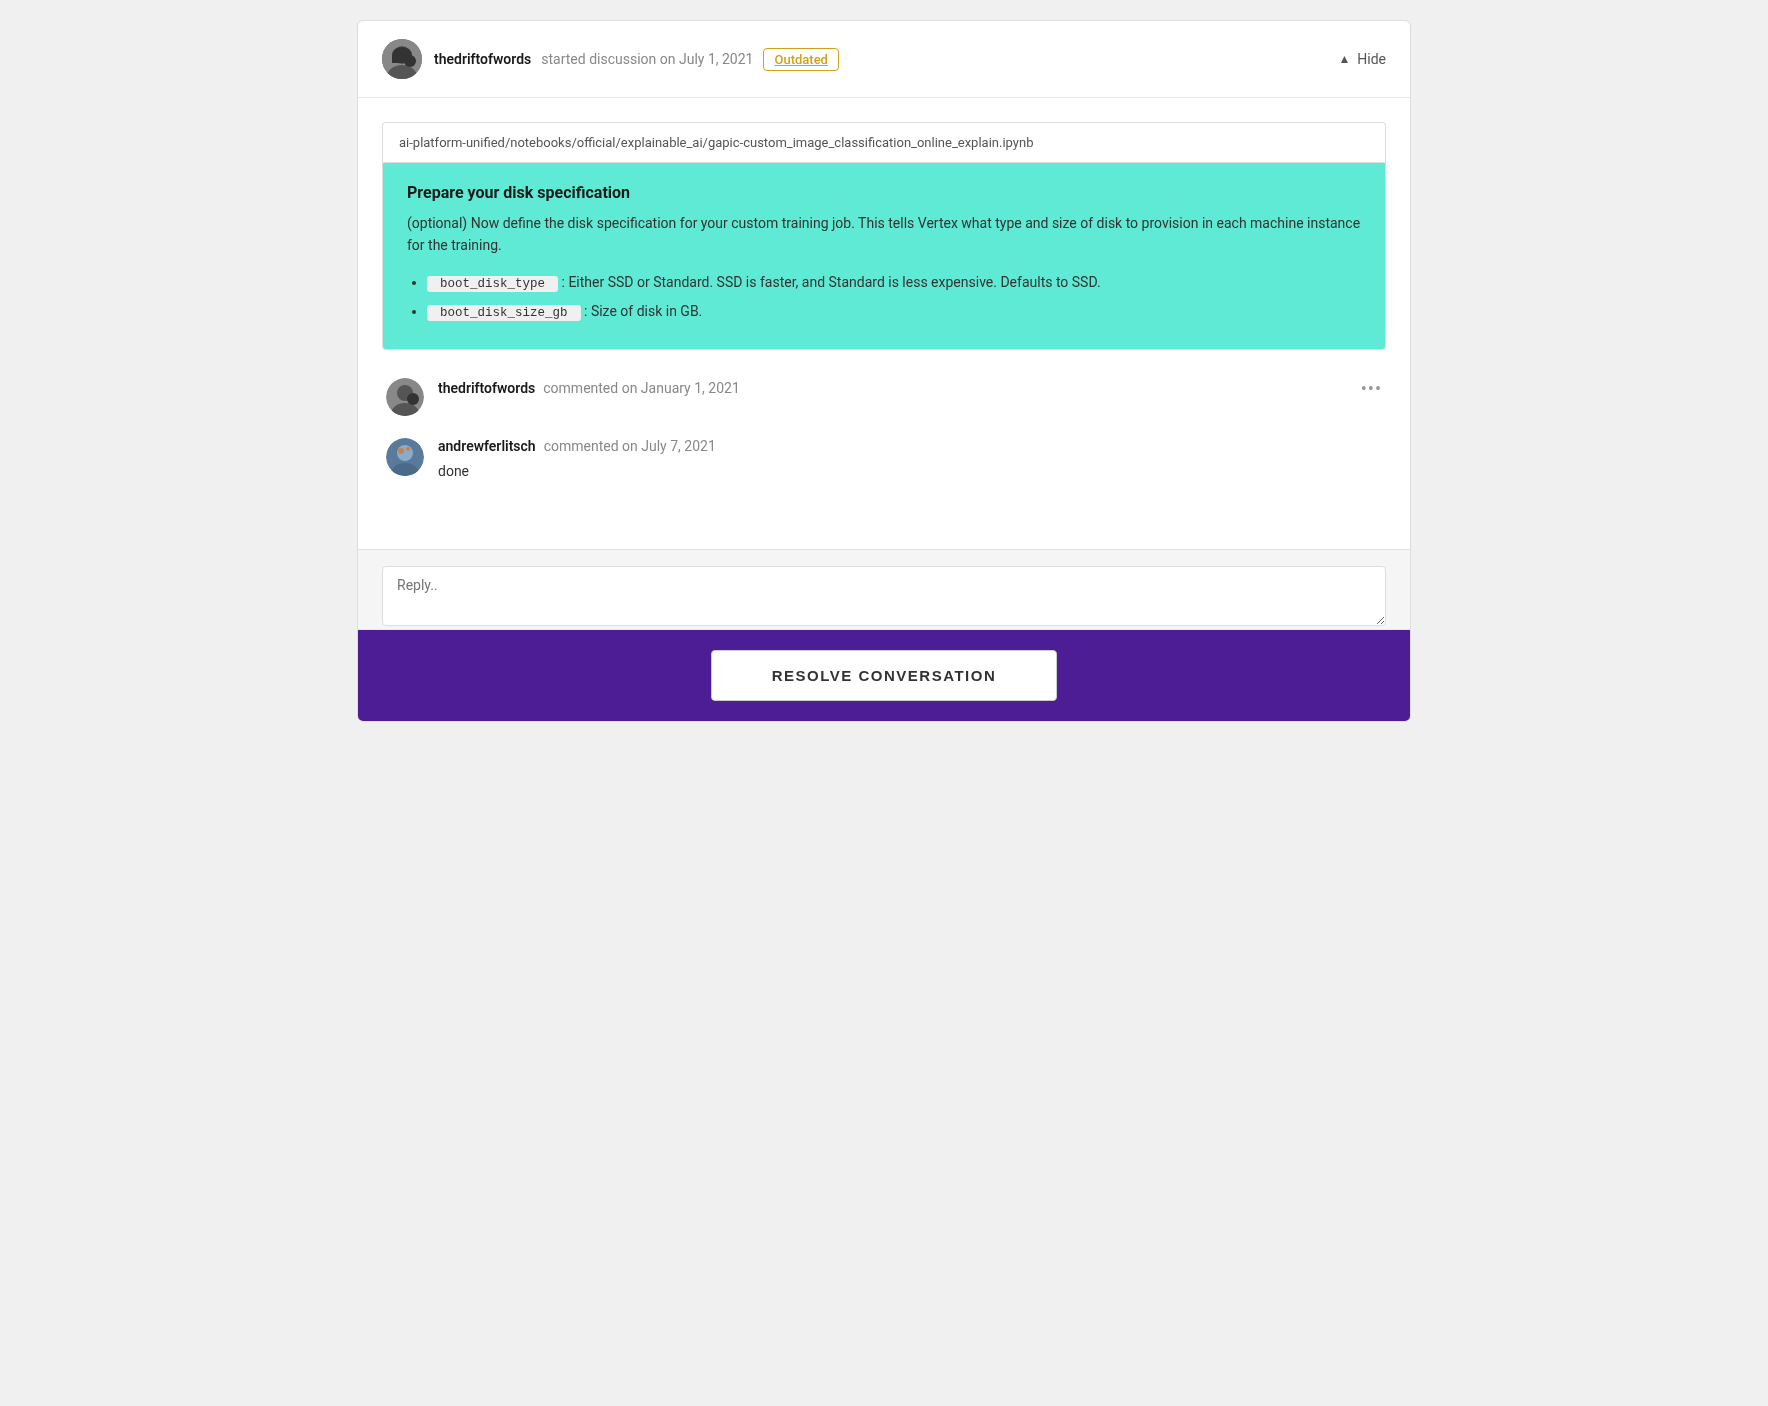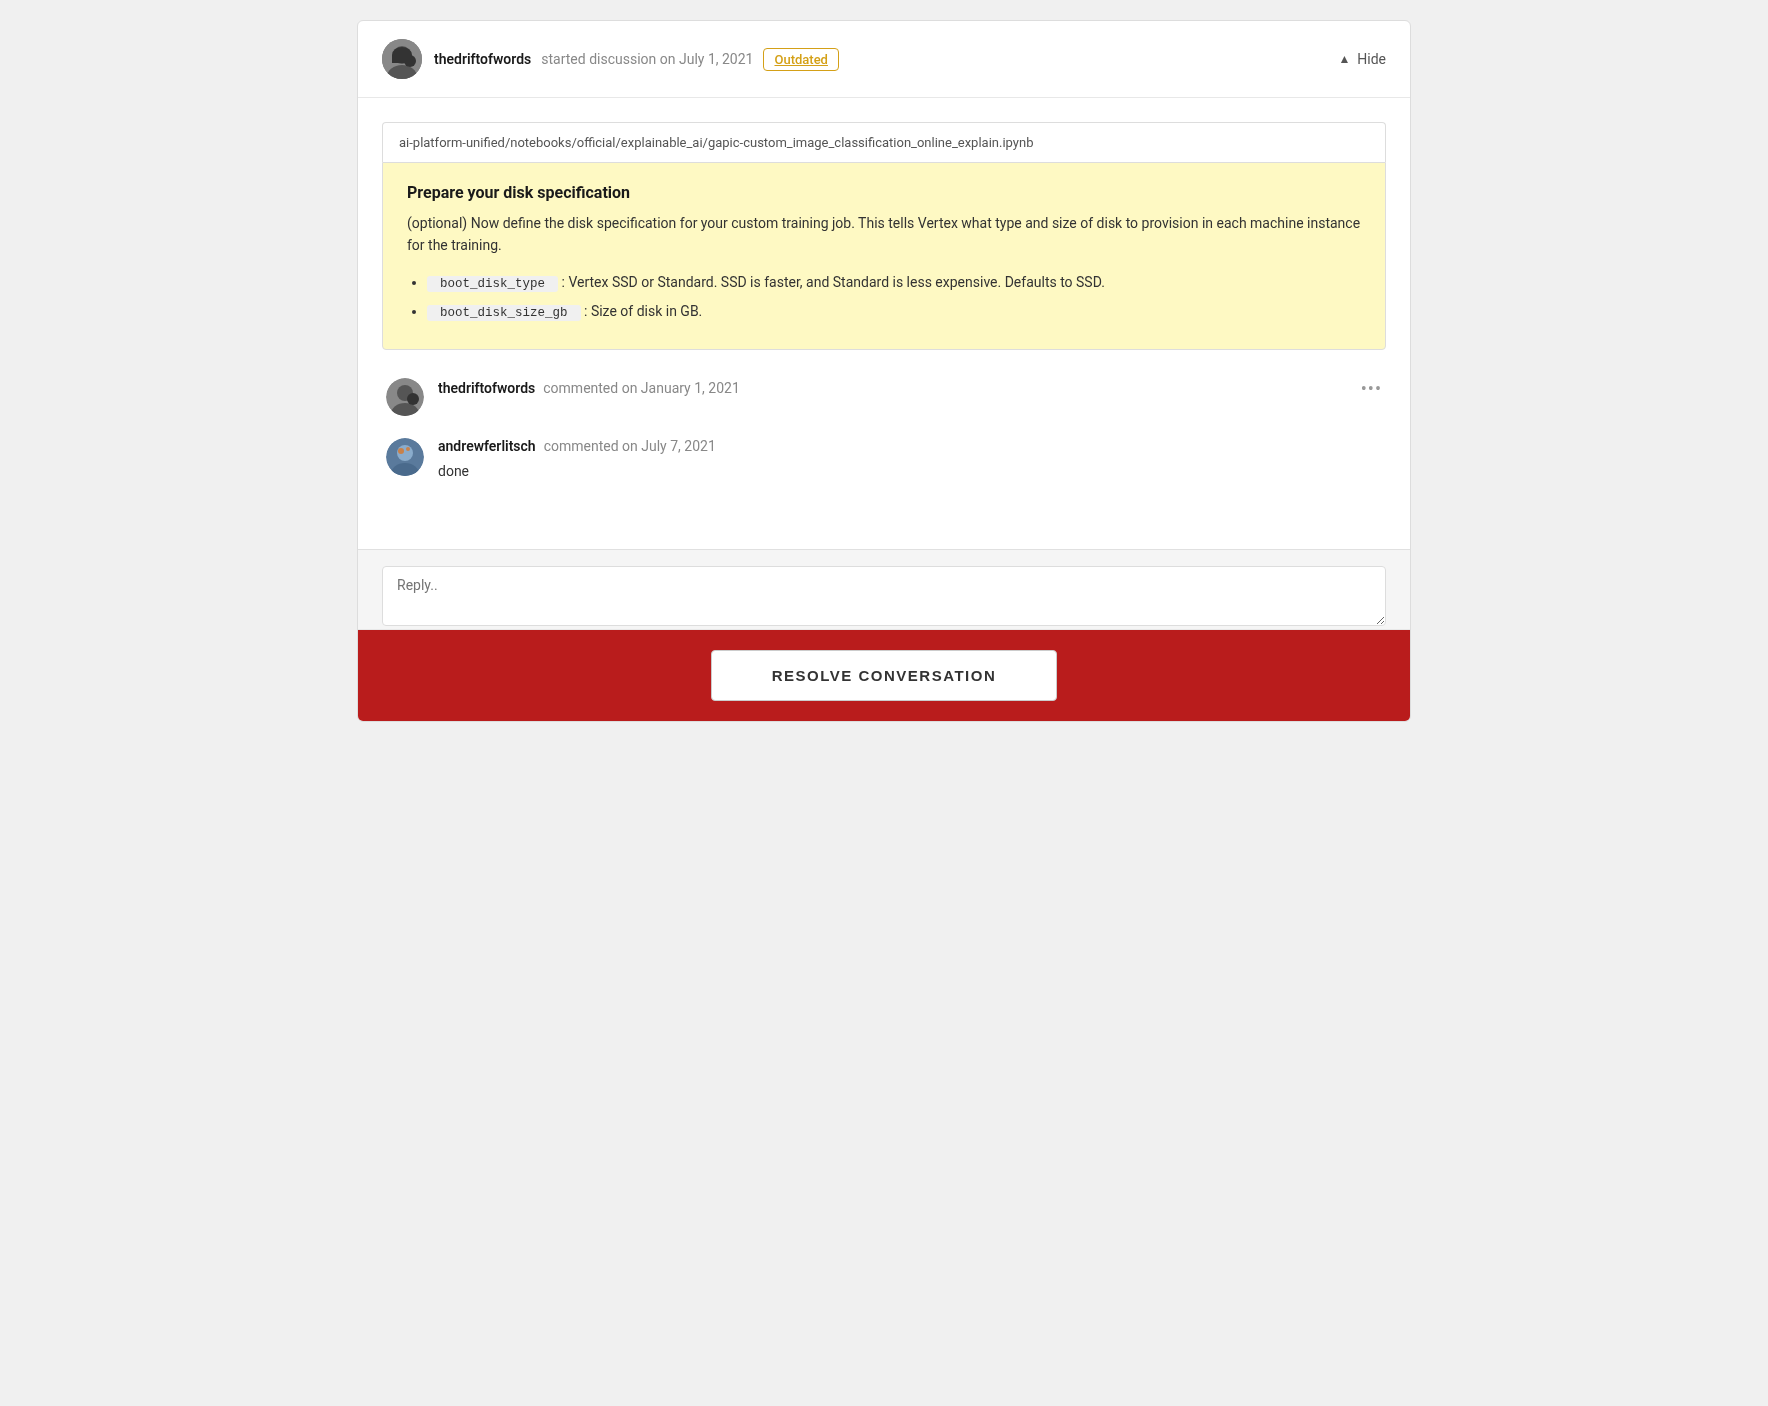--- a/index.html
+++ b/index.html
@@ -92,21 +92,21 @@
       margin-bottom: 0;
       border-bottom: none;
       border-radius: 4px 4px 0 0;
       background: #fff;
     }
     
     .content-block {
       border: 1px solid #ddd;
       border-radius: 0 0 4px 4px;
       padding: 20px 24px;
-      background: #fef9c3;
+      background: #5eead4;
       margin-bottom: 28px;
     }
     .content-block h3 {
       font-size: 16px;
       font-weight: 700;
       margin-bottom: 10px;
       color: #1a1a1a;
     }
     .content-block p {
       font-size: 14px;
@@ -188,21 +188,21 @@
       padding: 10px 14px;
       font-size: 14px;
       color: #999;
       resize: vertical;
       min-height: 60px;
       background: #fff;
       font-family: inherit;
       outline: none;
     }
     .resolve-section {
-      background: #b91c1c;
+      background: #4c1d95;
       border-top: 1px solid #e8e8e8;
       padding: 20px 24px;
       display: flex;
       justify-content: center;
       align-items: center;
     }
     .resolve-btn {
       border: 1.5px solid #ccc;
       background: #fff;
       border-radius: 4px;
@@ -251,21 +251,21 @@
     <div class="filepath-box">
       <span>ai-platform-unified/notebooks/official/explainable_ai/gapic-custom_image_classification_online_explain.ipynb</span>
     </div>
 
     <div class="content-block">
       <h3>Prepare your disk specification</h3>
       <p>(optional) Now define the disk specification for your custom training job. This tells Vertex what type and size of disk to provision in each machine instance for the training.</p>
       <ul>
         <li>
           <code>boot_disk_type</code>
-          <span> : Vertex SSD or Standard. SSD is faster, and Standard is less expensive. Defaults to SSD.</span>
+          <span> : Either SSD or Standard. SSD is faster, and Standard is less expensive. Defaults to SSD.</span>
         </li>
         <li>
           <code>boot_disk_size_gb</code>
           <span> : Size of disk in GB.</span>
         </li>
       </ul>
     </div>
 
     <div class="comment">
       <div class="comment-avatar" style="width:38px;height:38px;">

